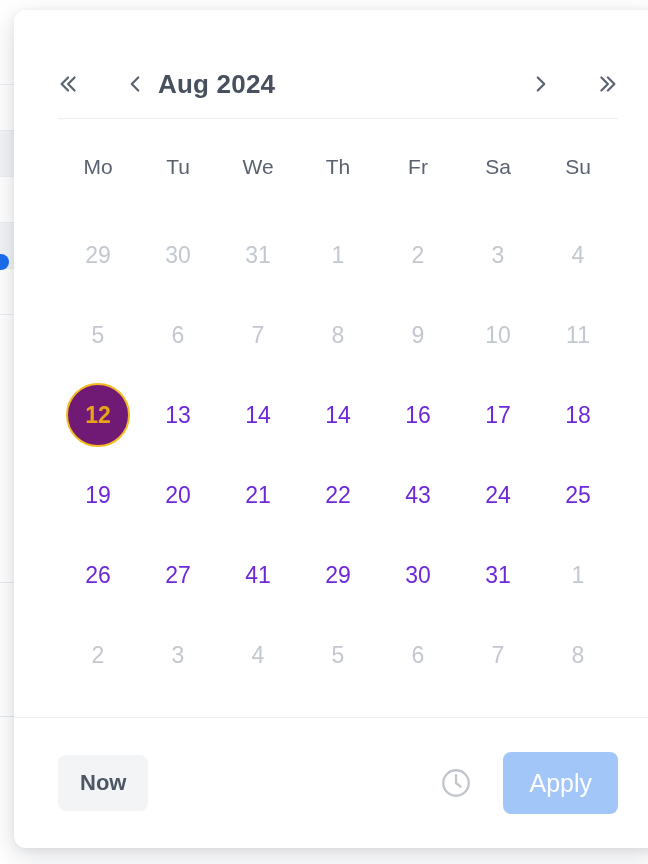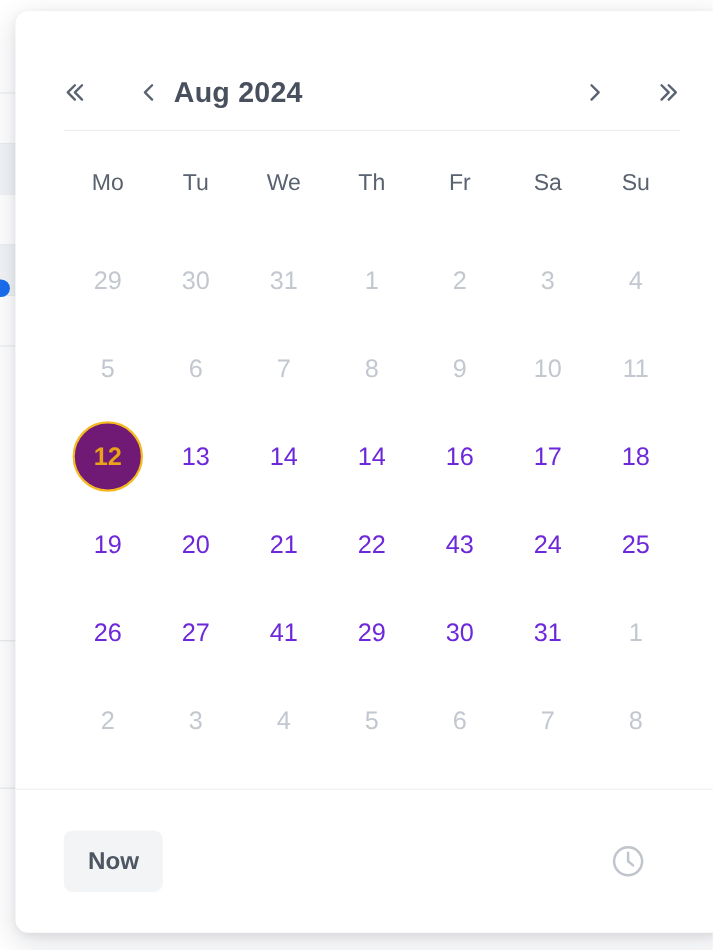--- a/index.html
+++ b/index.html
@@ -433,15 +433,16 @@
 
   <div class="dp-footer">
     <button class="now-button">Now</button>
     <div class="footer-spacer"></div>
     <div class="clock-icon">
       <svg width="34" height="34" viewBox="0 0 24 24" fill="none" stroke="currentColor" stroke-width="1.6" stroke-linecap="round" stroke-linejoin="round">
         <circle cx="12" cy="12" r="9"></circle>
         <polyline points="12,6.5 12,12 15.2,14.6"></polyline>
       </svg>
     </div>
+    <button class="apply-button">Apply</button>
   </div>
 
 </div>
 
 </body></html>

